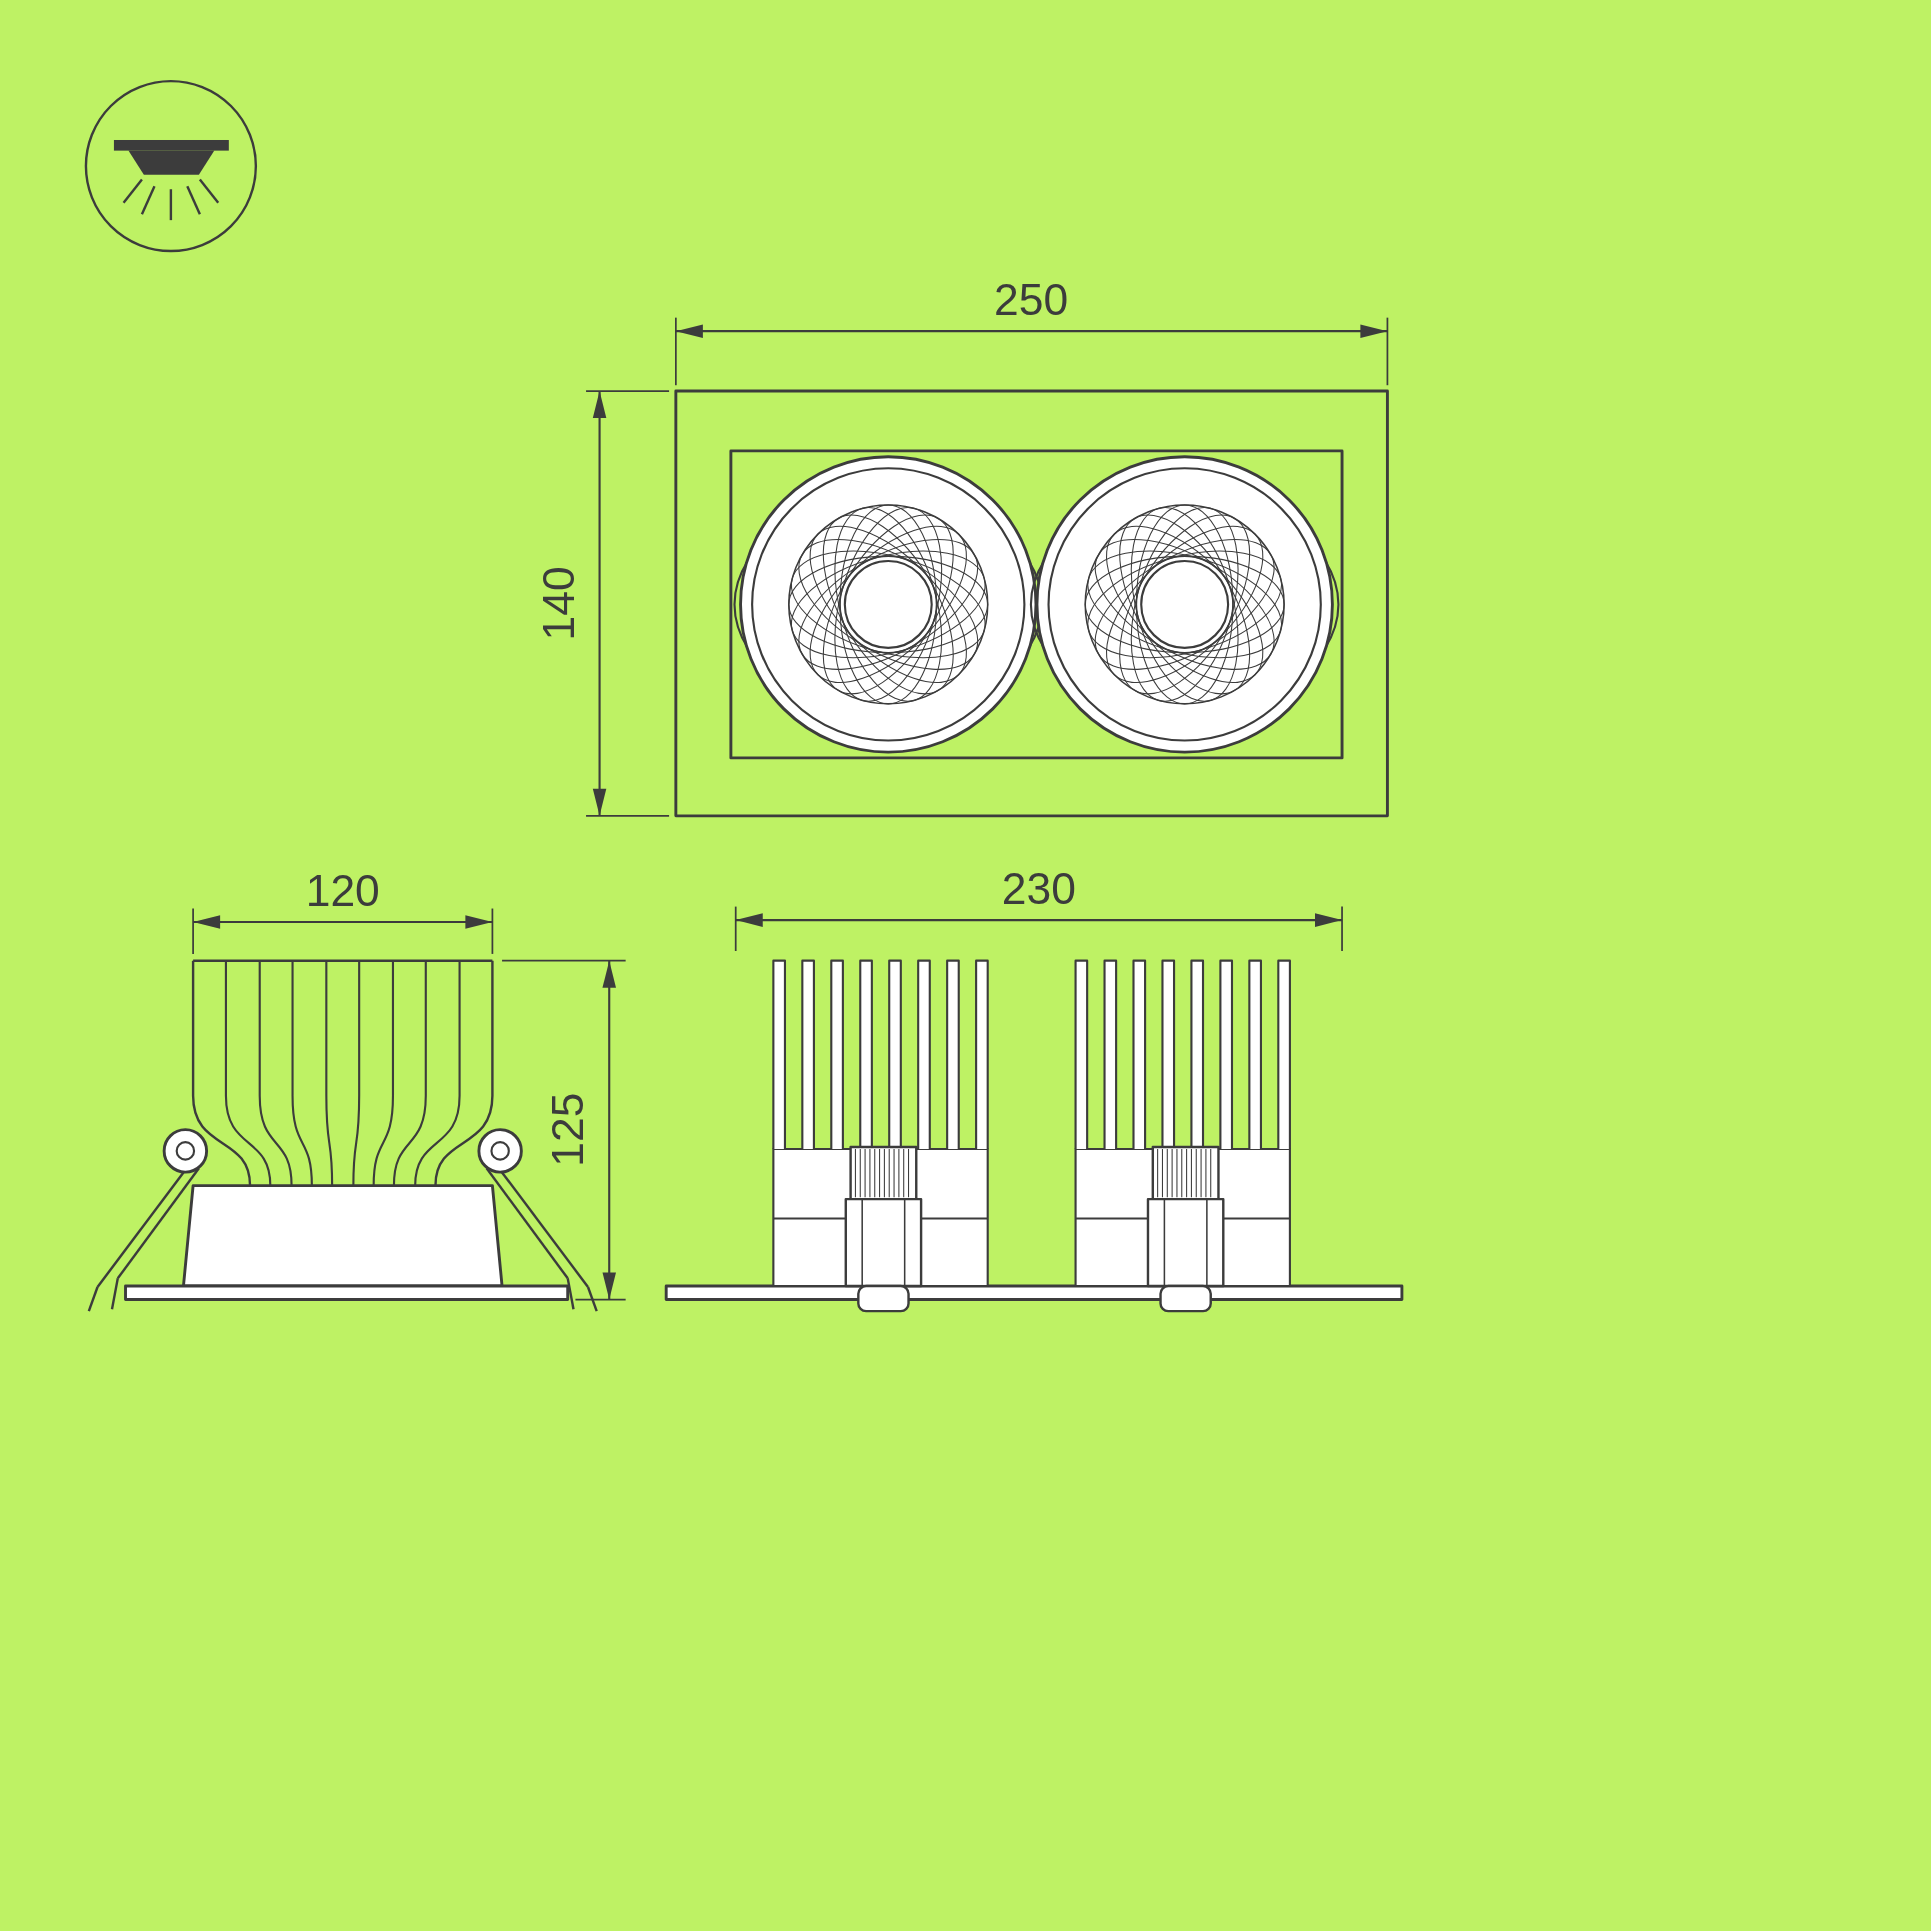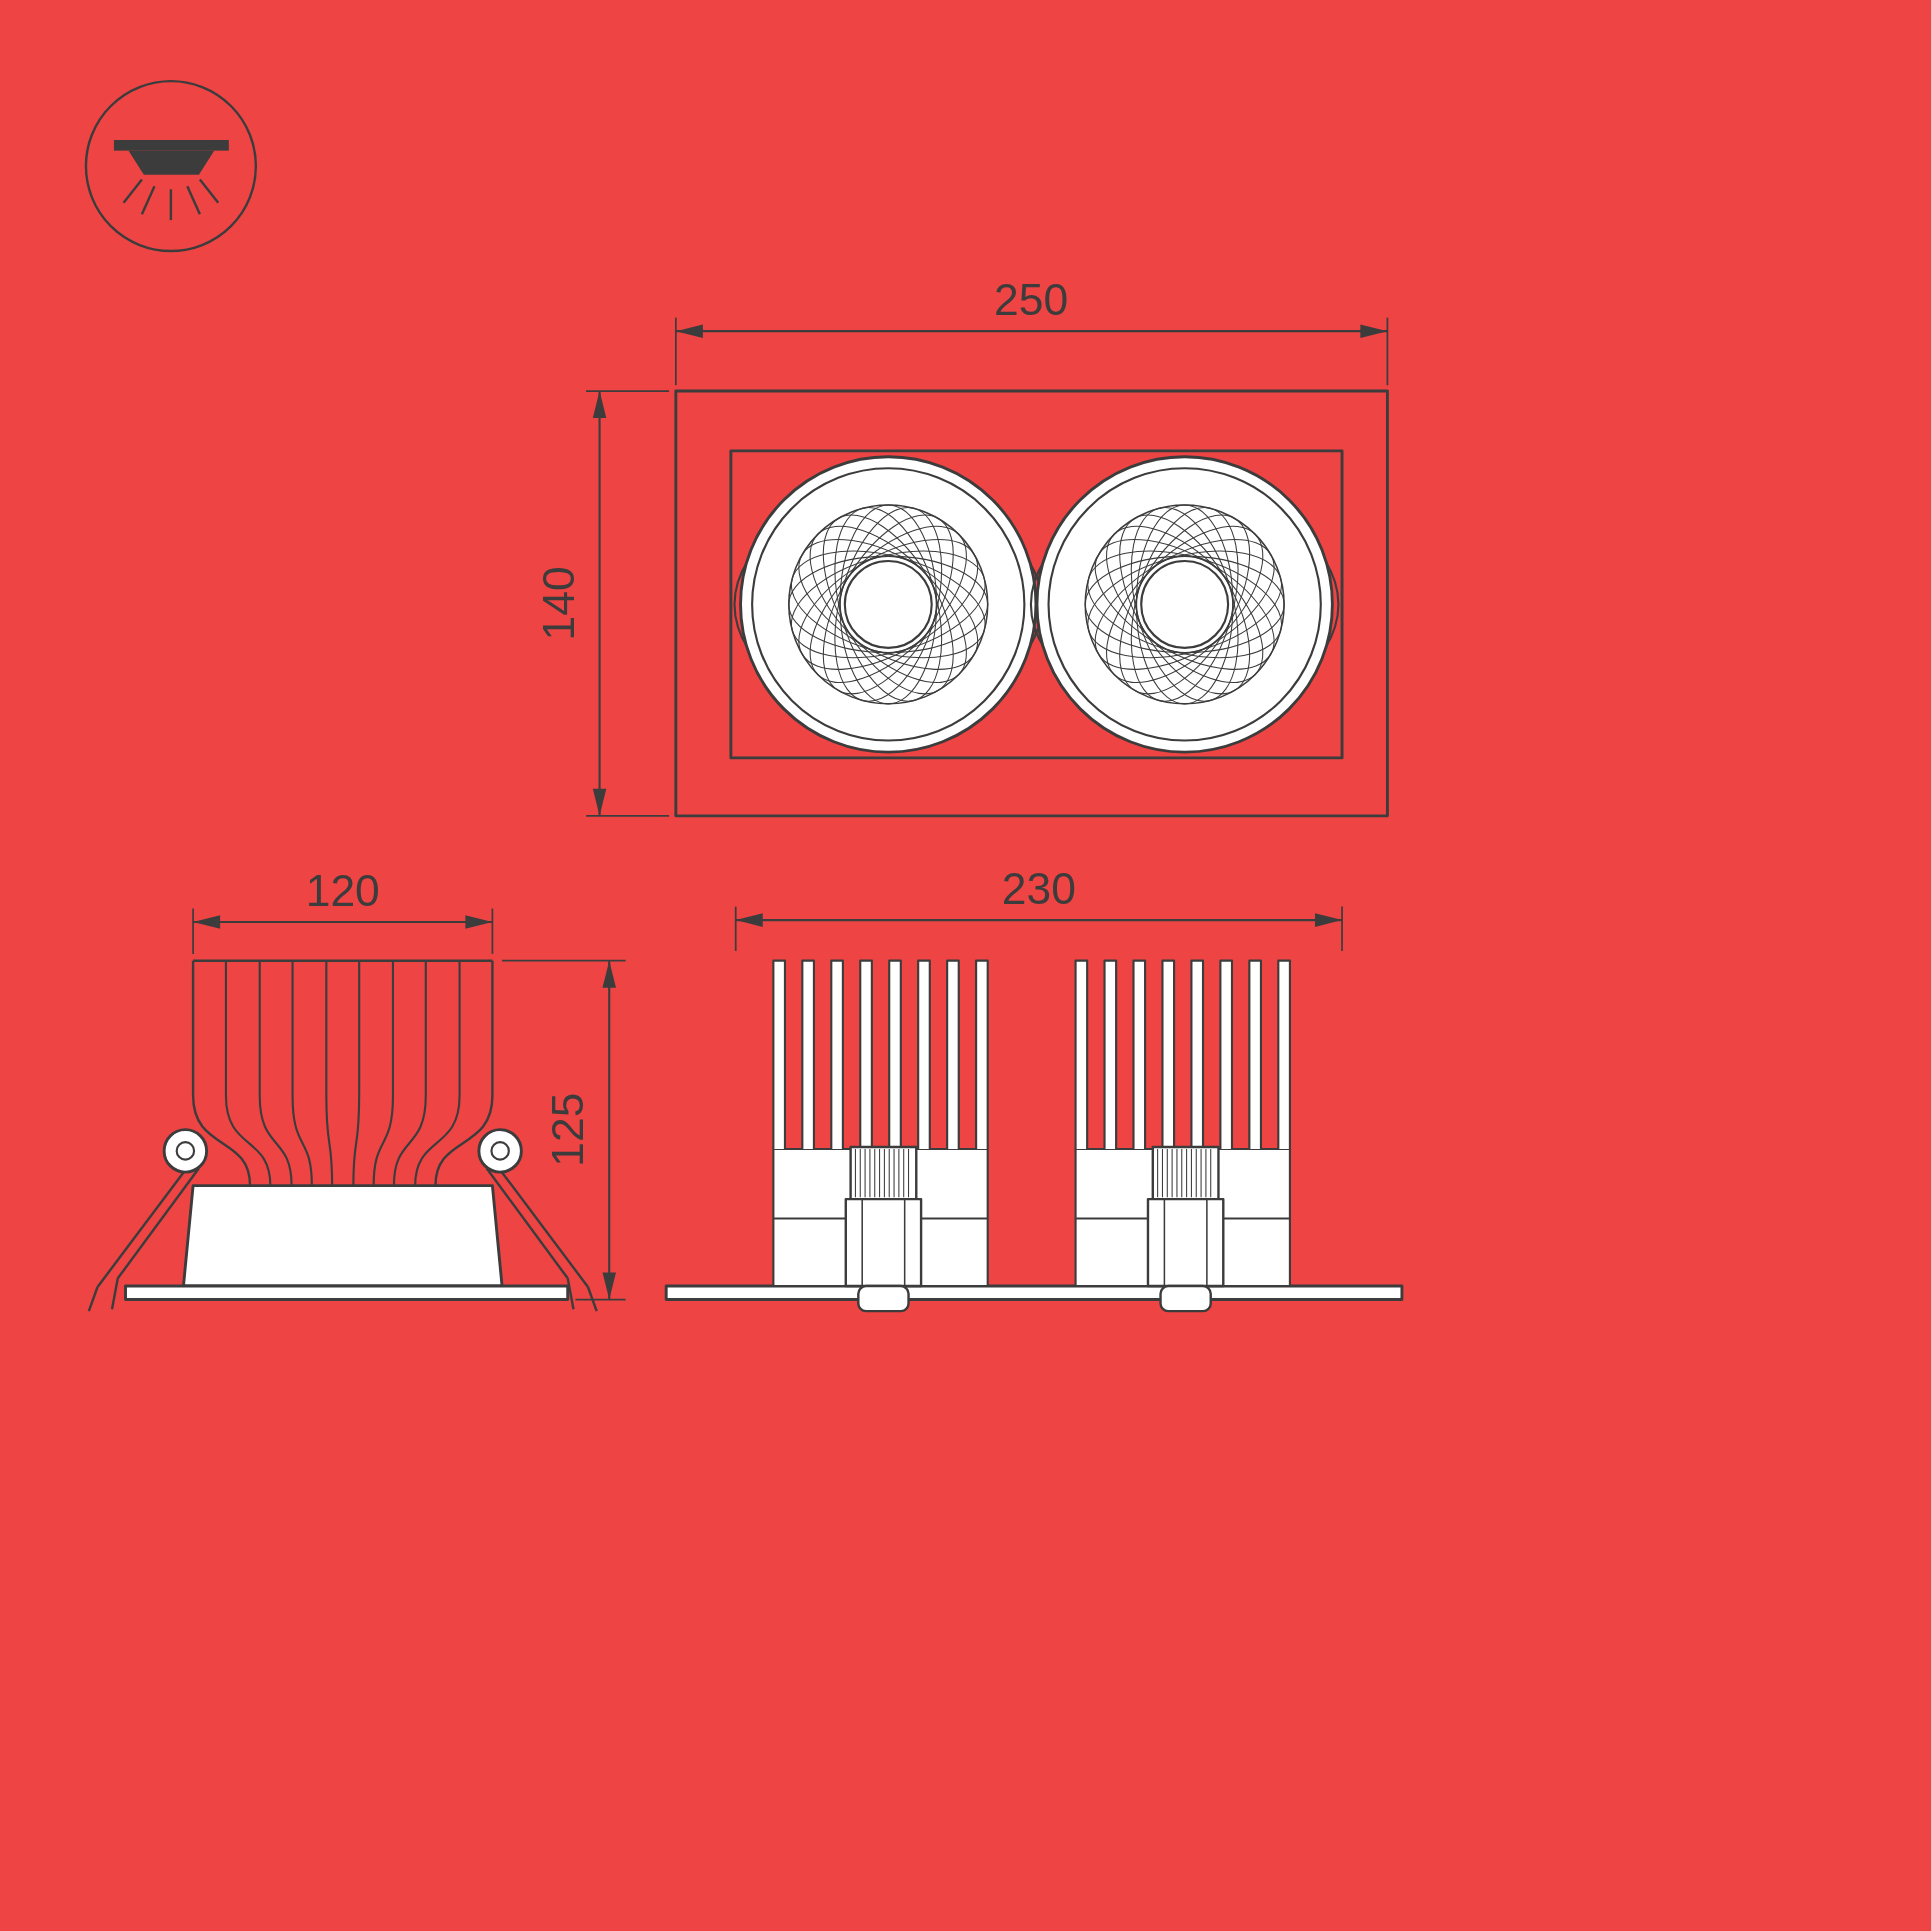--- a/index.html
+++ b/index.html
@@ -1,16 +1,16 @@
 <!DOCTYPE html>
 <html><head>
 <meta charset="utf-8">
 <style>
   html,body{margin:0;padding:0;background:#ffffff;}
-  .canvas{position:relative;width:1931px;height:1931px;background:#ef4444;overflow:hidden;}
+  .canvas{position:relative;width:1931px;height:1931px;background:#bef264;overflow:hidden;}
   svg{display:block;}
   
   .s3{fill:none;stroke:#3c3c3c;stroke-width:3;stroke-linejoin:round;stroke-linecap:butt;}
   .s25{fill:none;stroke:#3c3c3c;stroke-width:2.5;stroke-linejoin:round;}
   .s2{fill:none;stroke:#3c3c3c;stroke-width:2.2;stroke-linejoin:round;}
   .s15{fill:none;stroke:#3c3c3c;stroke-width:1.6;}
   .s1{fill:none;stroke:#3c3c3c;stroke-width:1.1;}
   .ext{fill:none;stroke:#3c3c3c;stroke-width:1.8;}
   .diml{fill:none;stroke:#3c3c3c;stroke-width:2.2;}
   .w{fill:#ffffff;}

